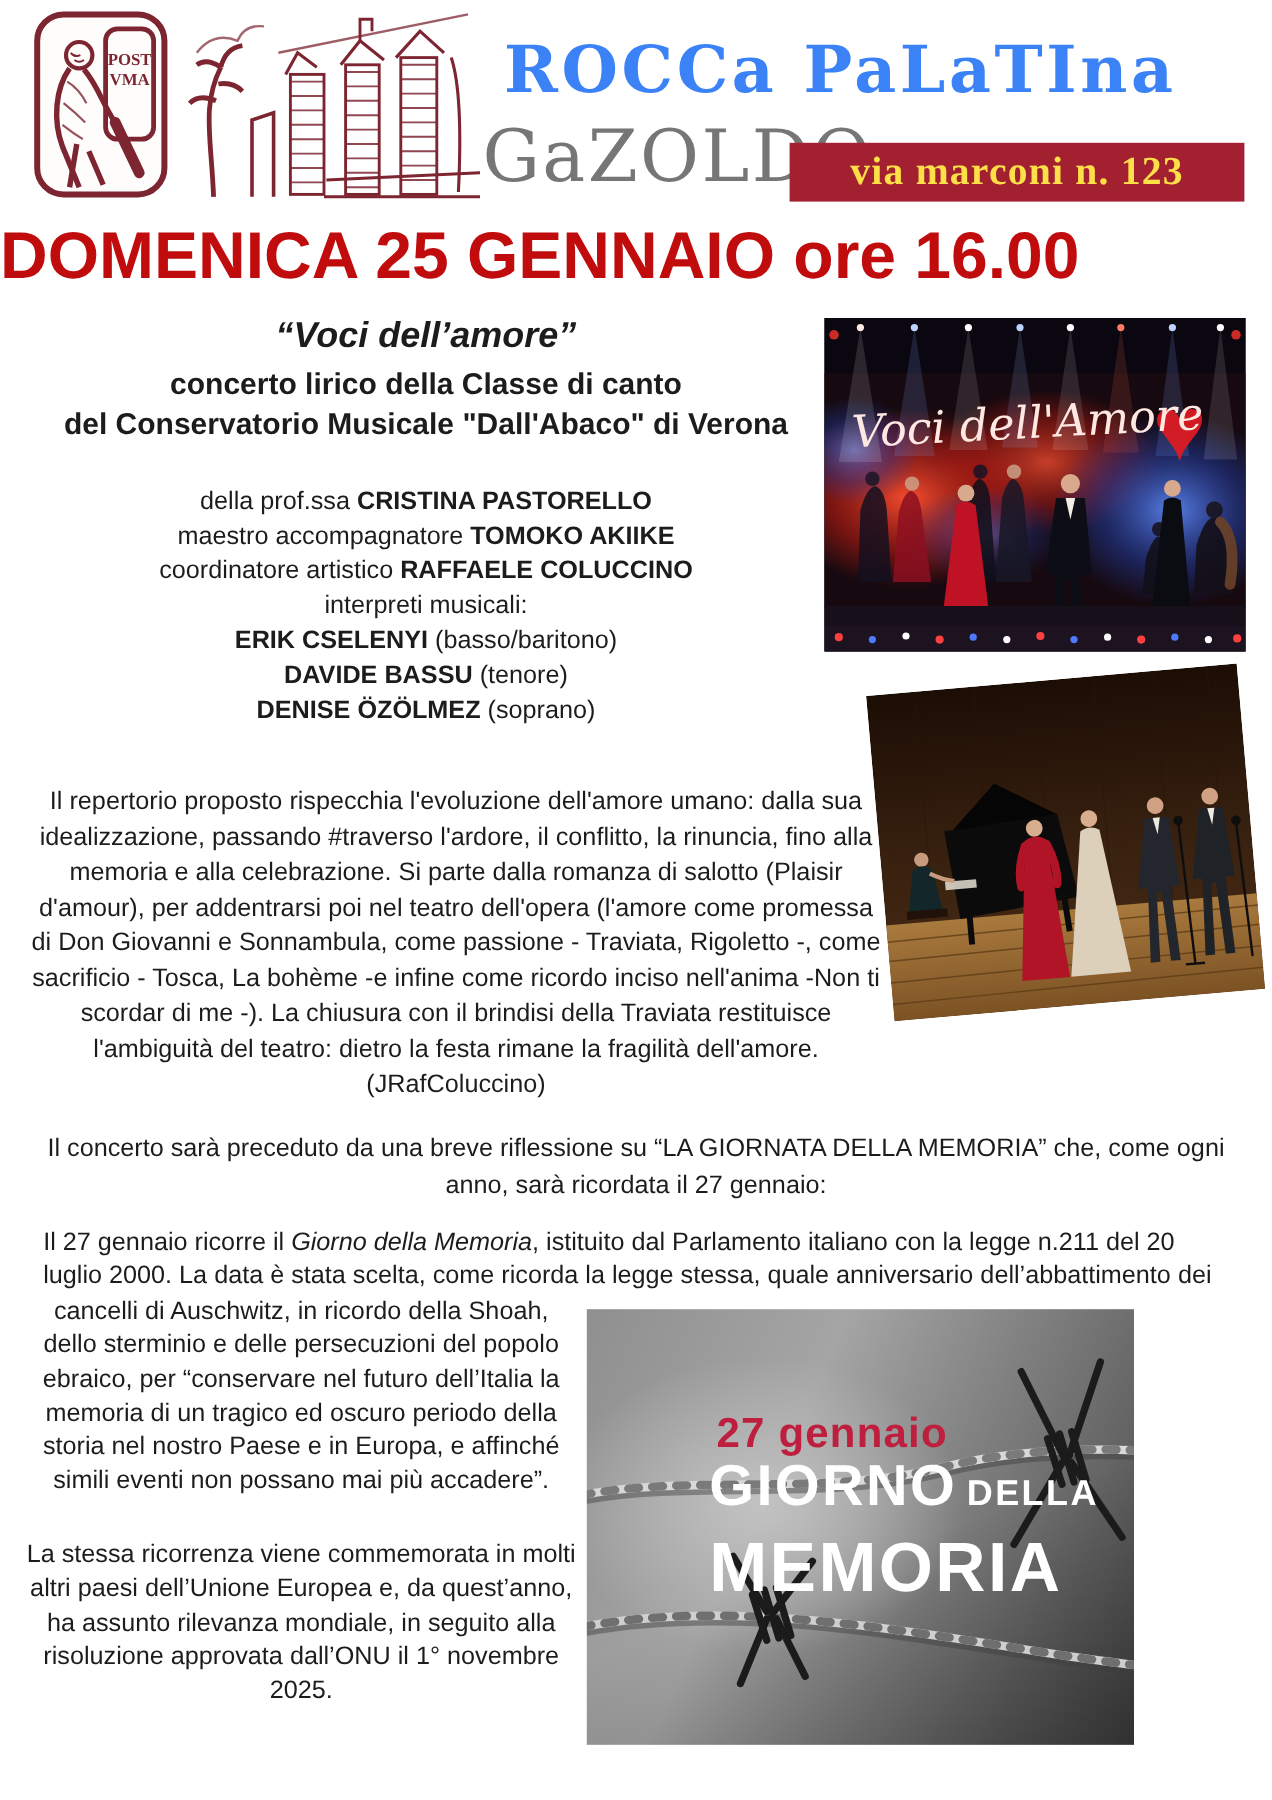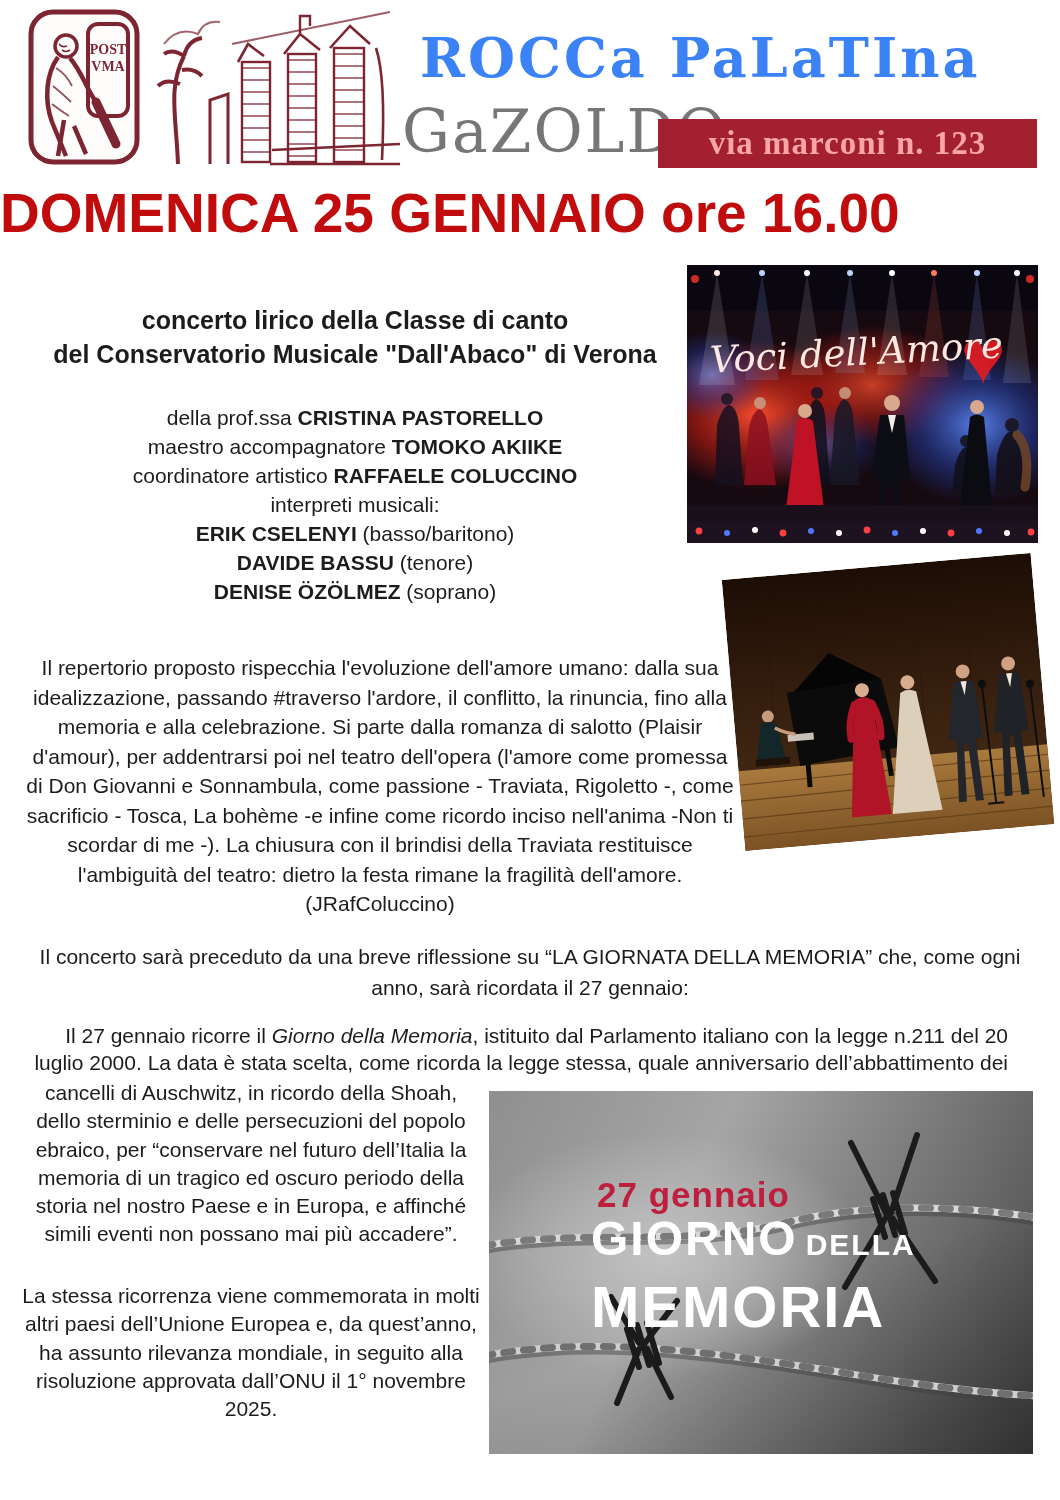--- a/index.html
+++ b/index.html
@@ -20,50 +20,50 @@
     left:402px;top:96px;height:70px;
     font-family:"DejaVu Serif","Liberation Serif",serif;
     font-size:60px;color:#767676;letter-spacing:2px;white-space:nowrap;
   }
   #via-box{
     left:658px;top:119px;width:379px;height:49px;background:#a32031;
     display:flex;align-items:center;justify-content:center;
   }
   #via-box span{
     font-family:"Liberation Serif",serif;font-weight:bold;
-    font-size:33px;color:#fca5a5;letter-spacing:1px;white-space:nowrap;
+    font-size:33px;color:#fde047;letter-spacing:1px;white-space:nowrap;
   }
   #domenica{
     left:0;top:181px;width:847px;text-align:center;
     font-size:55px;font-weight:bold;color:#c00c0c;letter-spacing:0px;white-space:nowrap;
   }
   
   #voci-title{left:20px;top:263px;width:670px;text-align:center;
     font-size:30px;font-weight:bold;font-style:italic;}
   .sub{left:20px;width:670px;text-align:center;font-size:25px;font-weight:bold;}
   #sub1{top:306px;} #sub2{top:340px;}
   
   #credits{left:20px;top:403px;width:670px;text-align:center;
     font-size:21px;line-height:29px;}
   #credits b{font-weight:bold;margin-top:12px;}
   
   #descr{left:24px;top:653px;width:712px;text-align:center;
     font-size:21px;line-height:29.5px;}
   #intro{left:30px;top:941px;width:1000px;text-align:center;
     font-size:21px;line-height:31px;}
-  #mem-par{left:20px;top:1022px;width:988px;text-align:right;
+  #mem-par{left:36px;top:1022px;width:988px;text-align:left;
     font-size:21px;line-height:27px;}
   .leftcol{left:20px;width:462px;text-align:center;font-size:21px;line-height:28.3px;}
   #leftpar1{top:1079px;} #leftpar2{top:1282px;}
   
   #photo-stage{left:687px;top:265px;width:351px;height:278px;background:#0a0710;}
   #photo-recital{left:733px;top:566px;width:310px;height:272px;transform:rotate(-5deg);transform-origin:50% 50%;}
   
   #banner{
-    left:489px;top:1091px;width:544px;height:363px;overflow:hidden;
+    left:489px;top:1091px;width:456px;height:363px;overflow:hidden;
     background:
       radial-gradient(ellipse 60% 55% at 32% 45%, #c2c2c2 0%, rgba(194,194,194,0) 62%),
       linear-gradient(160deg, rgba(0,0,0,0) 55%, rgba(0,0,0,.30) 100%),
       linear-gradient(115deg, #8f8f8f 0%, #a5a5a5 35%, #757575 68%, #454545 100%);
   }
   #banner svg{position:absolute;left:0;top:0;}
   #banner-date{position:absolute;left:108px;top:84px;font-size:35px;font-weight:bold;color:#bf1f3e;letter-spacing:1px;}
   #banner-l1{position:absolute;left:102px;top:120px;color:#ffffff;white-space:nowrap;}
   #banner-l1 .big{font-size:48px;font-weight:bold;letter-spacing:2px;}
   #banner-l1 .small{font-size:30px;font-weight:bold;letter-spacing:2px;margin-left:8px;}
@@ -112,20 +112,21 @@
   <div class="abs" id="rocca-title">ROCCa PaLaTIna</div>
 
   <div class="abs" id="gazoldo">GaZOLDO</div>
 
   <div class="abs" id="via-box">
     <span>via marconi n. 123</span>
   </div>
 
   <div class="abs" id="domenica">DOMENICA 25 GENNAIO ore 16.00</div>
 
+  <div class="abs" id="voci-title">“Voci dell’amore”</div>
   <div class="abs sub" id="sub1">concerto lirico della Classe di canto</div>
   <div class="abs sub" id="sub2">del Conservatorio Musicale "Dall'Abaco" di Verona</div>
 
   <div class="abs" id="credits">
     <div><span>della prof.ssa </span><b>CRISTINA PASTORELLO</b><span></span></div>
     <div><span>maestro accompagnatore </span><b>TOMOKO AKIIKE</b><span></span></div>
     <div><span>coordinatore artistico </span><b>RAFFAELE COLUCCINO</b><span></span></div>
     <div><span>interpreti musicali:</span><b></b><span></span></div>
     <div><span></span><b>ERIK CSELENYI</b><span> (basso/baritono)</span></div>
     <div><span></span><b>DAVIDE BASSU</b><span> (tenore)</span></div>

